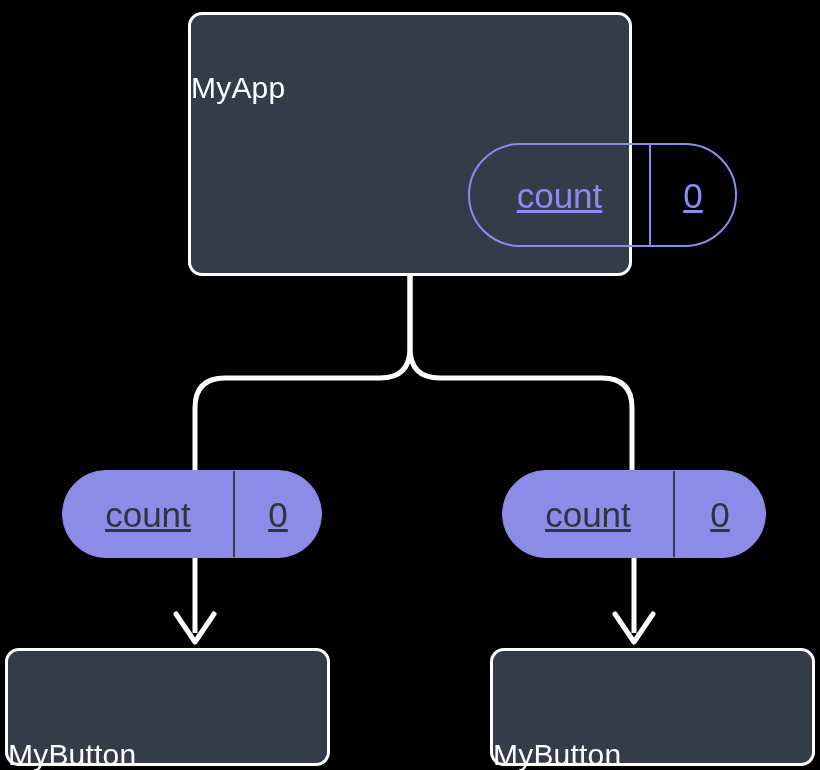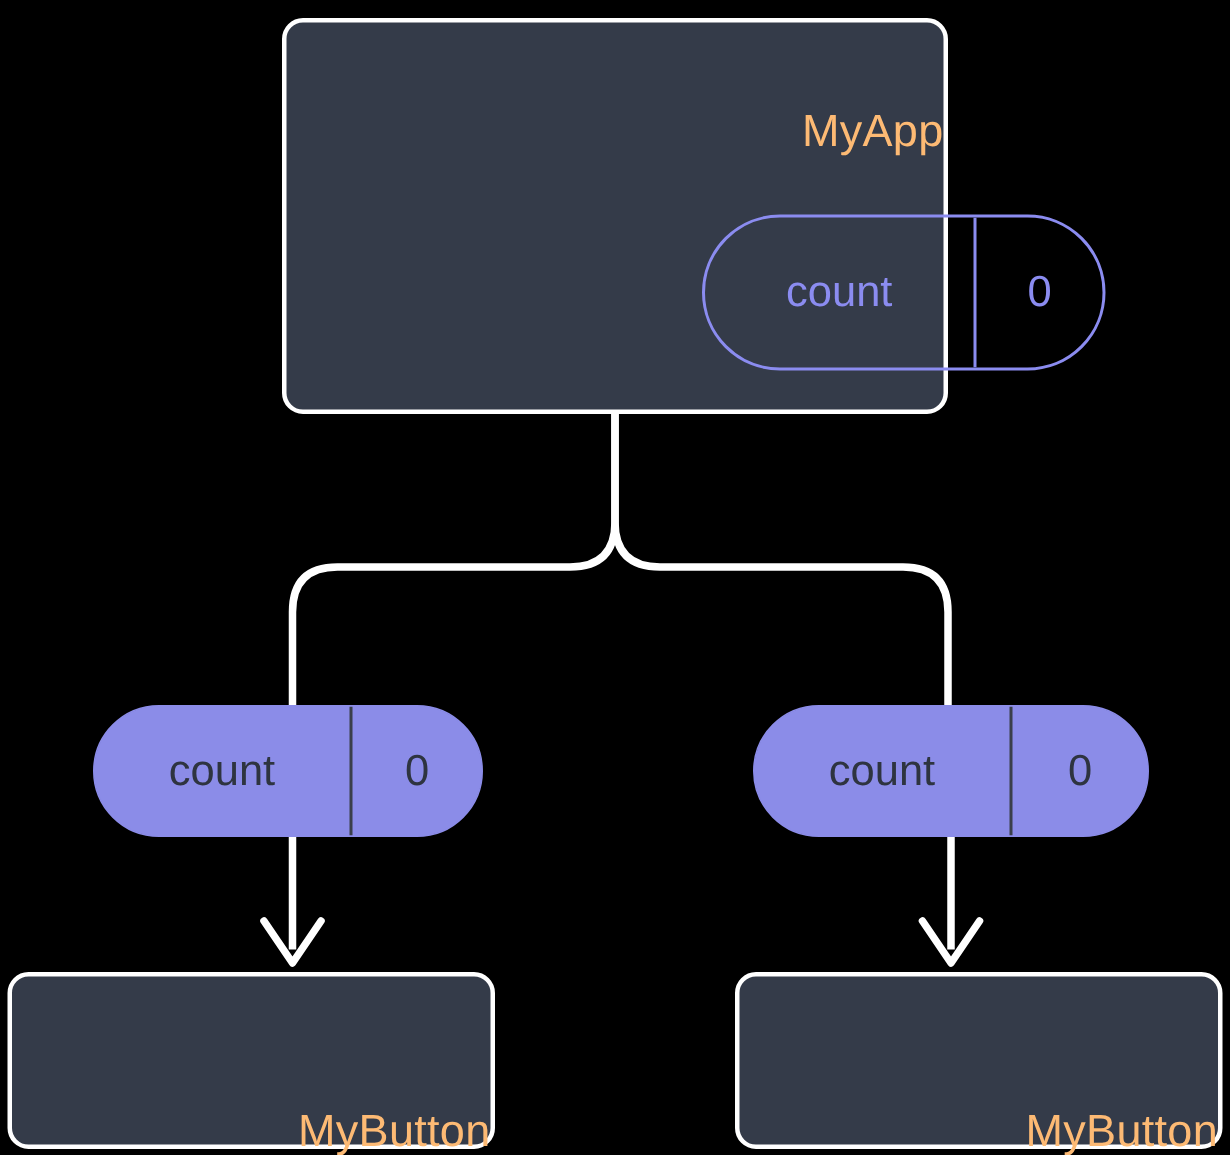--- a/index.html
+++ b/index.html
@@ -52,22 +52,22 @@
     left: 490px;
     top: 648px;
     width: 325px;
     height: 118px;
   }
 
   .node-title {
     position: absolute;
     left: 0;
     right: 0;
-    text-align: right;
-    color: #fdba74;
+    text-align: left;
+    color: #ffffff;
     font-size: 30px;
     font-weight: 400;
     letter-spacing: 0.2px;
     white-space: nowrap;
   }
   #node-myapp .node-title { top: 56px; }
   .node-box.leaf .node-title {
     top: 50%;
     transform: translateY(-50%);
     line-height: 1;
@@ -81,24 +81,25 @@
     display: flex;
     align-items: stretch;
     border-radius: 999px;
     overflow: hidden;
   }
   .pill .pill-key,
   .pill .pill-val {
     display: flex;
     align-items: center;
     justify-content: center;
-    font-size: 29px;
+    font-size: 35px;
     font-weight: 400;
     white-space: nowrap;
     line-height: 1;
+    text-decoration: underline;
   }
 
   
   .pill.outlined {
     border: 2px solid #8b8cf0;
     background: transparent;
   }
   .pill.outlined .pill-key,
   .pill.outlined .pill-val {
     color: #8b8cf0;

